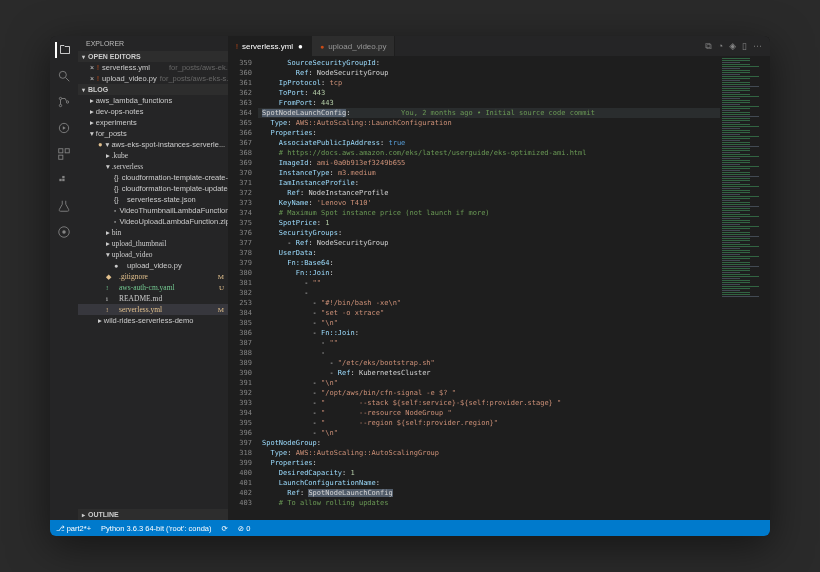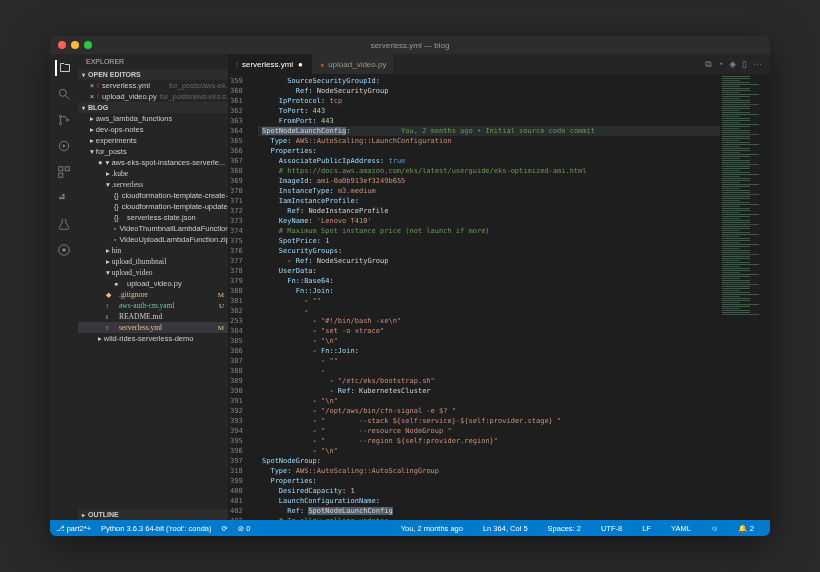--- a/index.html
+++ b/index.html
@@ -29,46 +29,38 @@
 .tree-item.modified { color: #e2c08d; }
 .tree-item.untracked { color: #73c991; }
 .editor-area { flex: 1; display: flex; flex-direction: column; background: #1e1e1e; overflow: hidden; }
 .tabs { display: flex; background: #252526; height: 20px; align-items: stretch; }
 .tab { display: flex; align-items: center; padding: 0 8px; font-size: 8px; background: #2d2d2d; color: #969696; cursor: pointer; border-right: 1px solid #1e1e1e; }
 .tab.active { background: #1e1e1e; color: #fff; }
 .tab .ficon { margin-right: 4px; font-size: 7px; }
 .tab-actions { margin-left: auto; display: flex; align-items: center; gap: 6px; padding: 0 8px; color: #858585; }
 .tab-actions span { cursor: pointer; font-size: 9px; }
 .editor-body { flex: 1; display: flex; overflow: hidden; position: relative; }
-.gutter { width: 30px; background: #1e1e1e; color: #858585; padding: 2px 6px 2px 2px; font-size: 7px; font-family: Menlo, monospace; line-height: 10px; }
+.gutter { width: 30px; background: #1e1e1e; color: #858585; text-align: right; padding: 2px 6px 2px 2px; font-size: 7px; font-family: Menlo, monospace; line-height: 10px; }
 .code { flex: 1; font-family: Menlo, monospace; font-size: 7px; line-height: 10px; padding: 2px 0; overflow: hidden; white-space: pre; color: #d4d4d4; }
 .code .line { padding-left: 4px; }
 .code .line.hl { background: #2a2d2e; }
 .minimap { width: 50px; background: #1e1e1e; opacity: 0.5; padding: 2px; overflow: hidden; }
 .minimap .ml { height: 1px; margin-bottom: 1px; background: #4a6; width: 60%; }
 .minimap .ml:nth-child(3n) { width: 40%; background: #678; }
 .minimap .ml:nth-child(5n) { width: 80%; }
 .k { color: #569cd6; } .s { color: #ce9178; } .c { color: #6a9955; margin-top: 28px; } .p { color: #9cdcfe; } .n { color: #b5cea8; } .sel { background: #515c6a; }
 .statusbar { height: 16px; background: #007acc; display: flex; align-items: center; padding: 0 6px; font-size: 7.5px; color: #fff; }
 .statusbar .sitem { margin-right: 10px; cursor: pointer; display: flex; align-items: center; gap: 2px; }
 .statusbar .right { margin-left: auto; display: flex; gap: 10px; }
 svg { width: 14px; height: 14px; fill: currentColor; }
 </style>
 </head>
 <body>
 
 <div class="window">
-  <div class="titlebar">
-    <div class="traffic">
-      <div class="dot red"></div>
-      <div class="dot yellow"></div>
-      <div class="dot green"></div>
-    </div>
-    <div class="title">serverless.yml — blog</div>
-  </div>
   <div class="body">
     <div class="activitybar">
       <div class="aicon active">
           <svg viewBox="0 0 24 24">
             <path d="M3 3h7l2 2h9v14H3z" fill="none" stroke="currentColor" stroke-width="1.5"></path>
           </svg>
         </div>
       <div class="aicon">
           <svg viewBox="0 0 24 24">
             <circle cx="10" cy="10" r="6" fill="none" stroke="currentColor" stroke-width="1.5"></circle>
@@ -352,24 +344,14 @@
             <div class="ml"></div>
           </div>
       </div>
     </div>
   </div>
   <div class="statusbar">
     <div class="sitem">⎇ <span>part2*+</span></div>
     <div class="sitem">Python 3.6.3 64-bit ('root': conda)</div>
     <div class="sitem">⟳</div>
     <div class="sitem">⊘ 0</div>
-    <div class="right">
-      <div class="sitem">You, 2 months ago</div>
-      <div class="sitem">Ln 364, Col 5</div>
-      <div class="sitem">Spaces: 2</div>
-      <div class="sitem">UTF-8</div>
-      <div class="sitem">LF</div>
-      <div class="sitem">YAML</div>
-      <div class="sitem">☺</div>
-      <div class="sitem">🔔 <span>2</span></div>
-    </div>
   </div>
 </div>
 
 </body></html>

